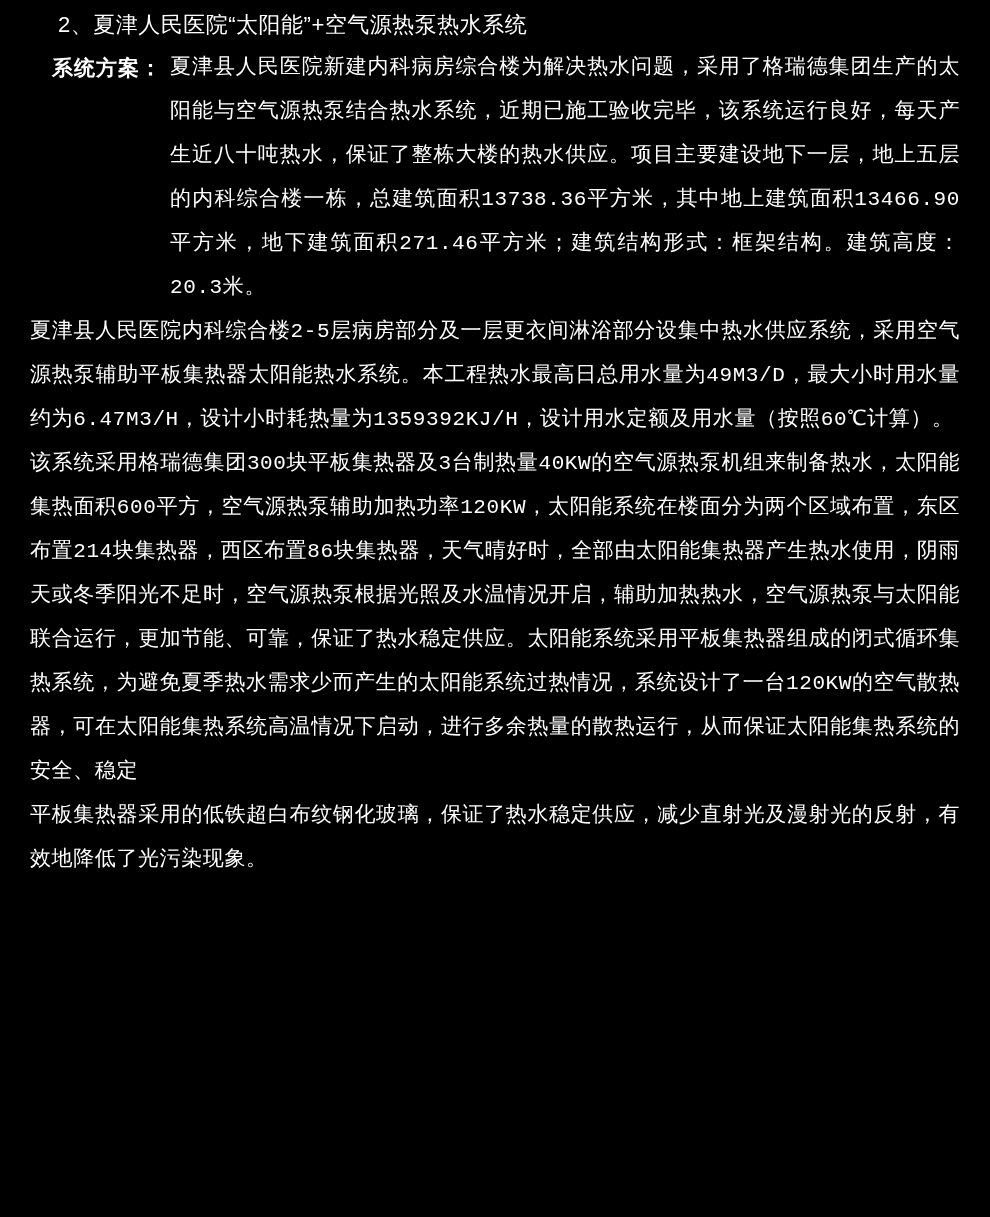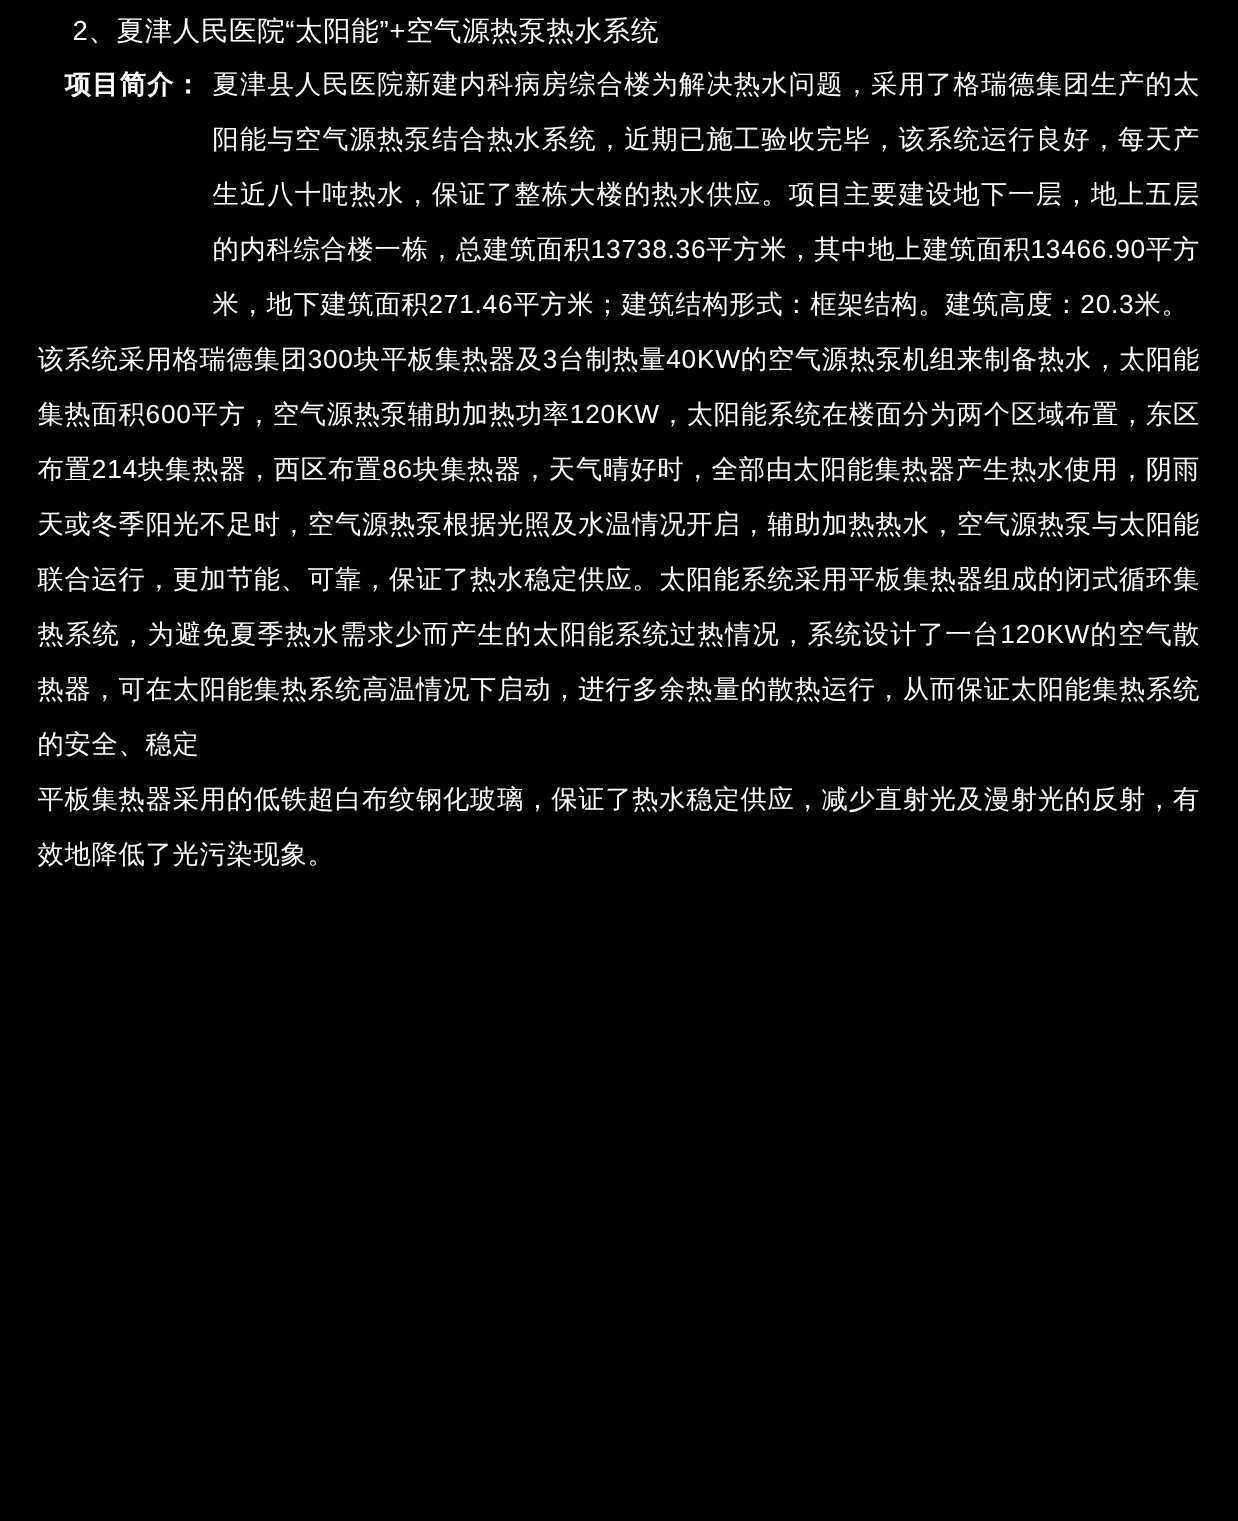--- a/index.html
+++ b/index.html
@@ -42,20 +42,21 @@
     font-size: 21px;
     font-weight: bold;
     line-height: 44px;
     letter-spacing: 1px;
     padding-right: 8px;
     box-sizing: border-box;
     white-space: nowrap;
   }
   .body-col {
     flex: 1;
+    font-family: Liberation Mono, monospace;
   }
   .para {
     font-size: 21px;
     line-height: 44px;
     letter-spacing: 0.6px;
     margin: 0;
     text-align: justify;
     text-justify: inter-ideograph;
     text-align-last: left;
   }
@@ -64,26 +65,27 @@
   }
 </style>
 </head>
 <body>
 
 <div class="page">
 
   <h1 class="doc-title">2、夏津人民医院“太阳能”+空气源热泵热水系统</h1>
 
   <div class="section">
-    <div class="label">项目简介：</div>
+    <div class="label">系统方案：</div>
     <div class="body-col">
       <p class="para justify-all">夏津县人民医院新建内科病房综合楼为解决热水问题，采用了格瑞德集团生产的太阳能与空气源热泵结合热水系统，近期已施工验收完毕，该系统运行良好，每天产生近八十吨热水，保证了整栋大楼的热水供应。项目主要建设地下一层，地上五层的内科综合楼一栋，总建筑面积13738.36平方米，其中地上建筑面积13466.90平方米，地下建筑面积271.46平方米；建筑结构形式：框架结构。建筑高度：20.3米。</p>
     </div>
   </div>
 
   <div class="section">
     <div class="body-col">
+      <p class="para justify-all">夏津县人民医院内科综合楼2-5层病房部分及一层更衣间淋浴部分设集中热水供应系统，采用空气源热泵辅助平板集热器太阳能热水系统。本工程热水最高日总用水量为49M3/D，最大小时用水量约为6.47M3/H，设计小时耗热量为1359392KJ/H，设计用水定额及用水量（按照60℃计算）。</p>
       <p class="para justify-all">该系统采用格瑞德集团300块平板集热器及3台制热量40KW的空气源热泵机组来制备热水，太阳能集热面积600平方，空气源热泵辅助加热功率120KW，太阳能系统在楼面分为两个区域布置，东区布置214块集热器，西区布置86块集热器，天气晴好时，全部由太阳能集热器产生热水使用，阴雨天或冬季阳光不足时，空气源热泵根据光照及水温情况开启，辅助加热热水，空气源热泵与太阳能联合运行，更加节能、可靠，保证了热水稳定供应。太阳能系统采用平板集热器组成的闭式循环集热系统，为避免夏季热水需求少而产生的太阳能系统过热情况，系统设计了一台120KW的空气散热器，可在太阳能集热系统高温情况下启动，进行多余热量的散热运行，从而保证太阳能集热系统的安全、稳定</p>
       <p class="para justify-all">平板集热器采用的低铁超白布纹钢化玻璃，保证了热水稳定供应，减少直射光及漫射光的反射，有效地降低了光污染现象。</p>
     </div>
   </div>
 
 </div>
 
 </body></html>

